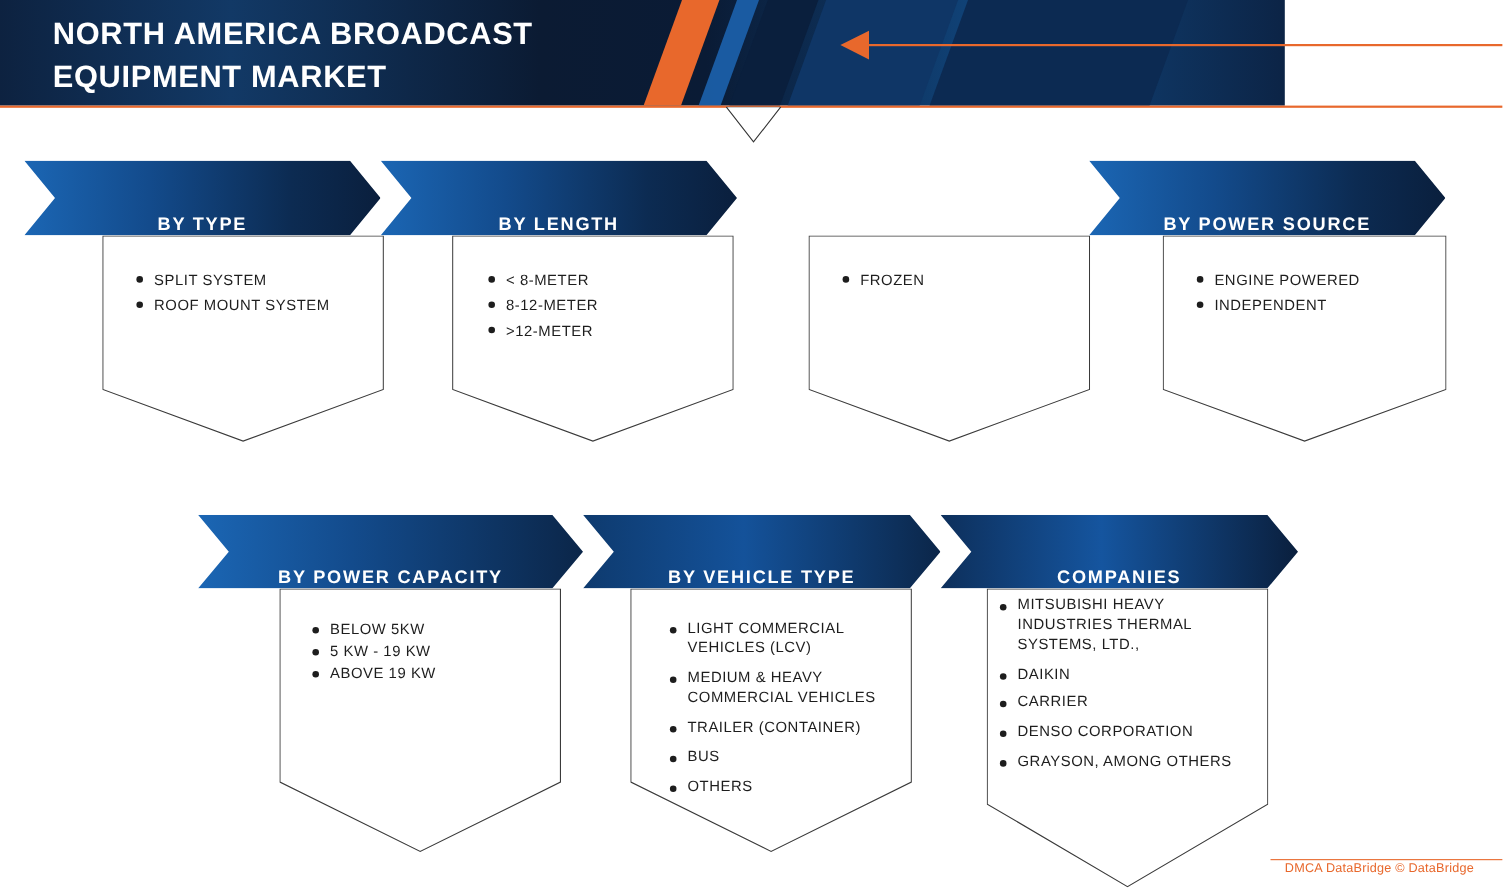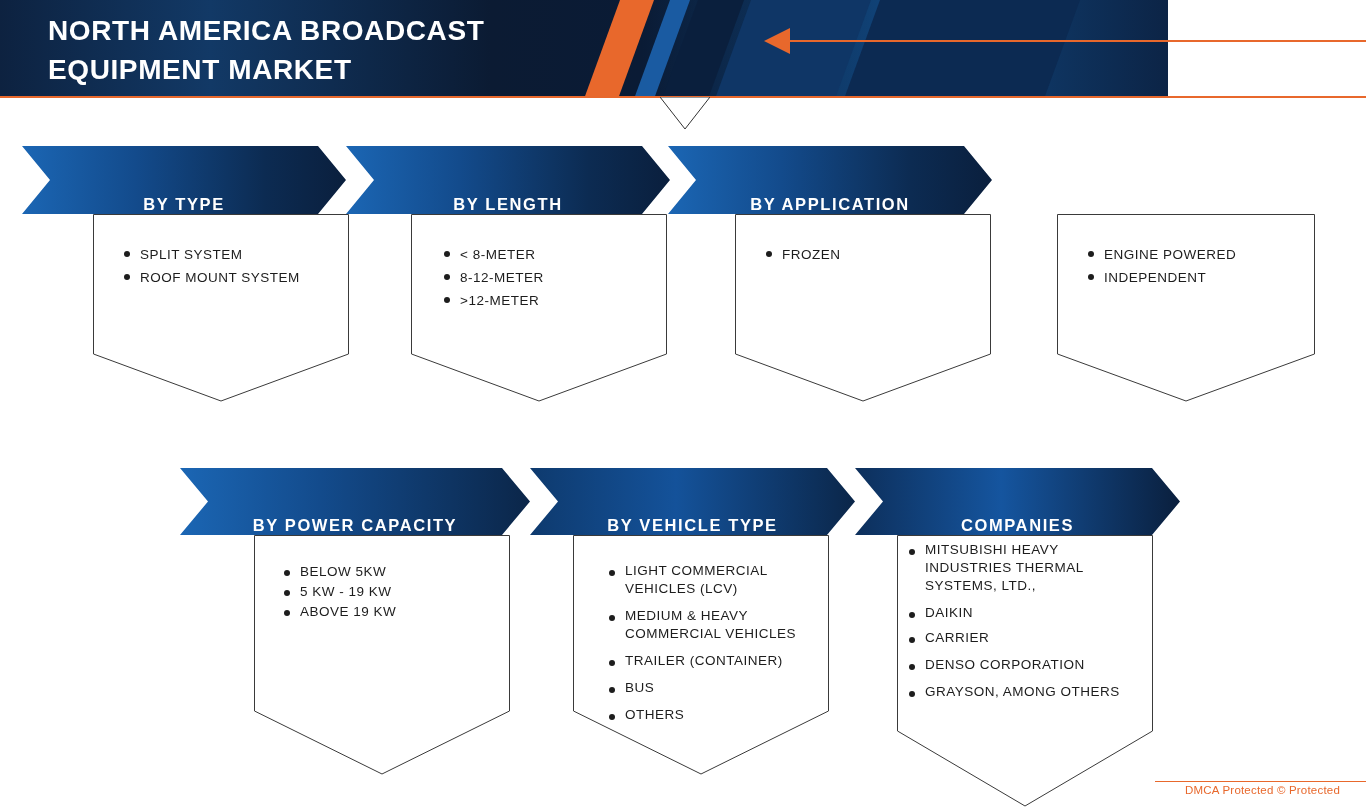--- a/index.html
+++ b/index.html
@@ -205,22 +205,22 @@
       <polygon points="0.5,0.5 257.5,0.5 257.5,140 129,187 0.5,140" fill="#ffffff" stroke="#3a3a3a" stroke-width="1"></polygon>
     </svg>
   </div>
 
   <div class="banner r1 b1">
     <span>BY TYPE</span>
   </div>
   <div class="banner r1 b2">
     <span>BY LENGTH</span>
   </div>
-  <div class="banner r1 b3">
-    <span>BY APPLICATION</span>
+  <div class="banner r1 b4">
+    <span>BY POWER SOURCE</span>
   </div>
 
   <ul class="body-list" style="left:124px; top:243px; width:215px;">
     <li>SPLIT SYSTEM</li>
     <li>ROOF MOUNT SYSTEM</li>
   </ul>
   <ul class="body-list" style="left:444px; top:243px; width:215px;">
     <li>&lt; 8-METER</li>
     <li>8-12-METER</li>
     <li>&gt;12-METER</li>
@@ -273,15 +273,15 @@
   </ul>
   <ul class="body-list" style="left:909px; top:541px; width:218px; line-height:1.34;">
     <li style="margin-bottom:9px;">MITSUBISHI HEAVY INDUSTRIES THERMAL SYSTEMS, LTD.,</li>
     <li style="margin-bottom:7px;">DAIKIN</li>
     <li style="margin-bottom:9px;">CARRIER</li>
     <li style="margin-bottom:9px;">DENSO CORPORATION</li>
     <li>GRAYSON, AMONG OTHERS</li>
   </ul>
 
   <div class="footer-line"></div>
-  <div class="footer-text">DMCA Protected © Protected</div>
+  <div class="footer-text">DMCA DataBridge © DataBridge</div>
 
 </div>
 
 </body></html>

